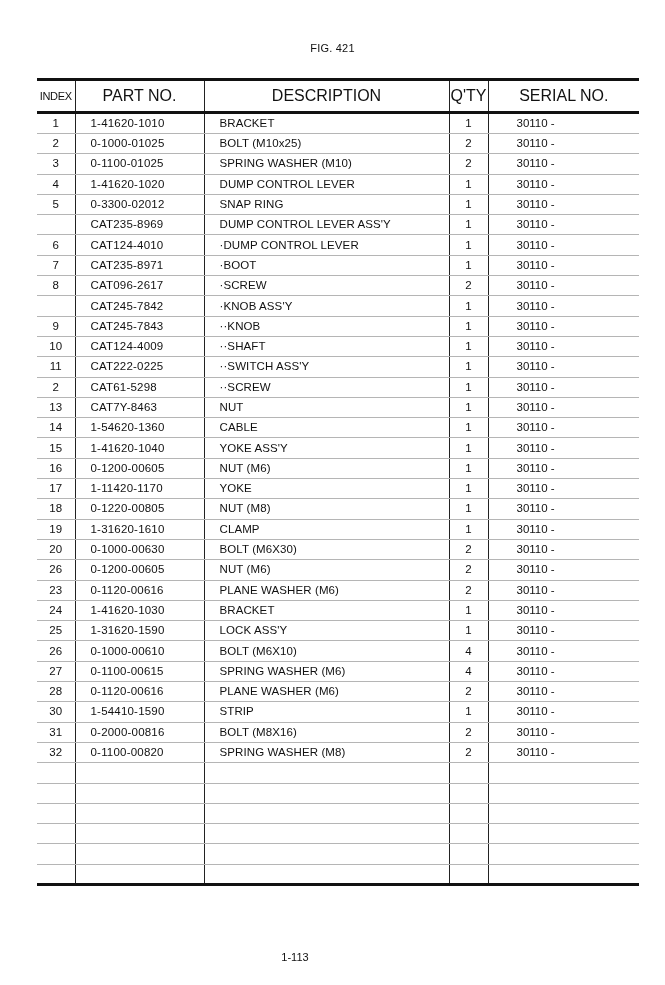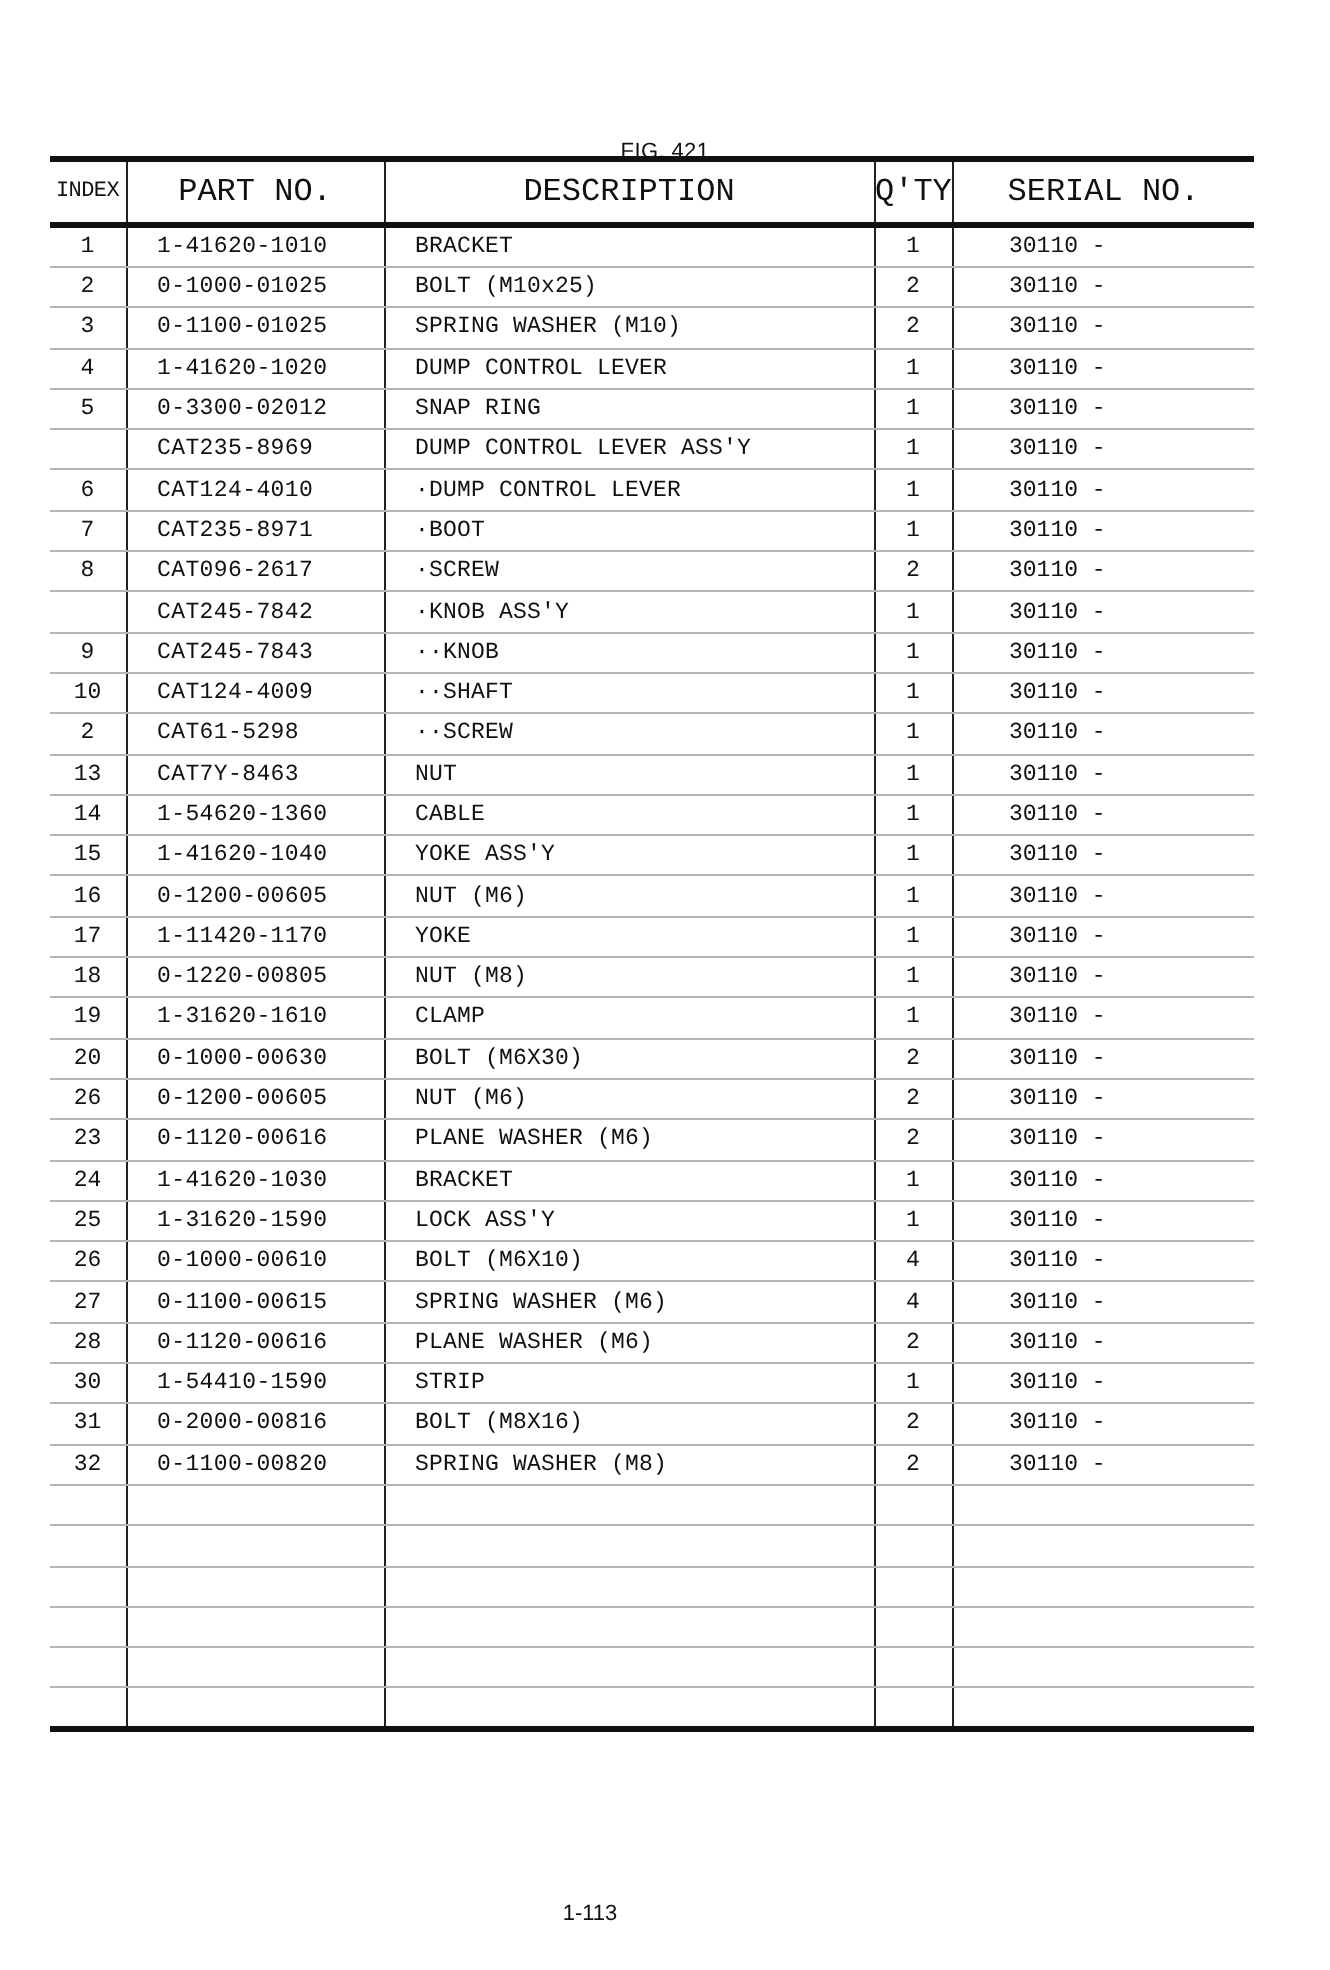--- a/index.html
+++ b/index.html
@@ -1,18 +1,18 @@
 <!DOCTYPE html>
 <html><head>
   <meta charset="utf-8">
   <style>
     html, body { margin: 0; padding: 0; background: #ffffff; }
     body { width: 665px; height: 985px; position: relative; font-family: "Liberation Sans", "DejaVu Sans", sans-serif; color: #111; }
-    .fig-title { position: absolute; top: 42px; left: 0; width: 665px; text-align: center; font-size: 11px; letter-spacing: 0.2px; margin-top: 28px; }
-    .parts-table { position: absolute; left: 25px; top: 78px; width: 602px; border-collapse: collapse; table-layout: fixed; font-size: 11.5px; font-family: Liberation Mono, monospace; }
+    .fig-title { position: absolute; top: 42px; left: 0; width: 665px; text-align: center; font-size: 11px; letter-spacing: 0.2px; }
+    .parts-table { position: absolute; left: 37px; top: 78px; width: 602px; border-collapse: collapse; table-layout: fixed; font-size: 11.5px; }
     .parts-table col.c-index { width: 38px; }
     .parts-table col.c-part { width: 129px; }
     .parts-table col.c-desc { width: 245px; }
     .parts-table col.c-qty { width: 39px; }
     .parts-table col.c-serial { width: 151px; }
     .parts-table thead tr { height: 33px; }
     .parts-table thead th { font-weight: normal; font-size: 16px; border-top: 3px solid #111; border-bottom: 3px solid #111; text-align: center; padding: 0; }
     .parts-table thead th.h-index { font-size: 11px; letter-spacing: -0.3px; }
     .parts-table tbody tr { height: 20.3px; }
     .parts-table tbody td { border-bottom: 1px solid #b5b5b5; padding: 0; white-space: nowrap; overflow: hidden; line-height: 19px; }
@@ -126,20 +126,27 @@
         <td class="t-serial">30110 -</td>
       </tr>
       <tr>
         <td class="vr t-index">10</td>
         <td class="vr t-part">CAT124-4009</td>
         <td class="vr t-desc">··SHAFT</td>
         <td class="vr t-qty">1</td>
         <td class="t-serial">30110 -</td>
       </tr>
       <tr>
+        <td class="vr t-index">11</td>
+        <td class="vr t-part">CAT222-0225</td>
+        <td class="vr t-desc">··SWITCH ASS'Y</td>
+        <td class="vr t-qty">1</td>
+        <td class="t-serial">30110 -</td>
+      </tr>
+      <tr>
         <td class="vr t-index">2</td>
         <td class="vr t-part">CAT61-5298</td>
         <td class="vr t-desc">··SCREW</td>
         <td class="vr t-qty">1</td>
         <td class="t-serial">30110 -</td>
       </tr>
       <tr>
         <td class="vr t-index">13</td>
         <td class="vr t-part">CAT7Y-8463</td>
         <td class="vr t-desc">NUT</td>

